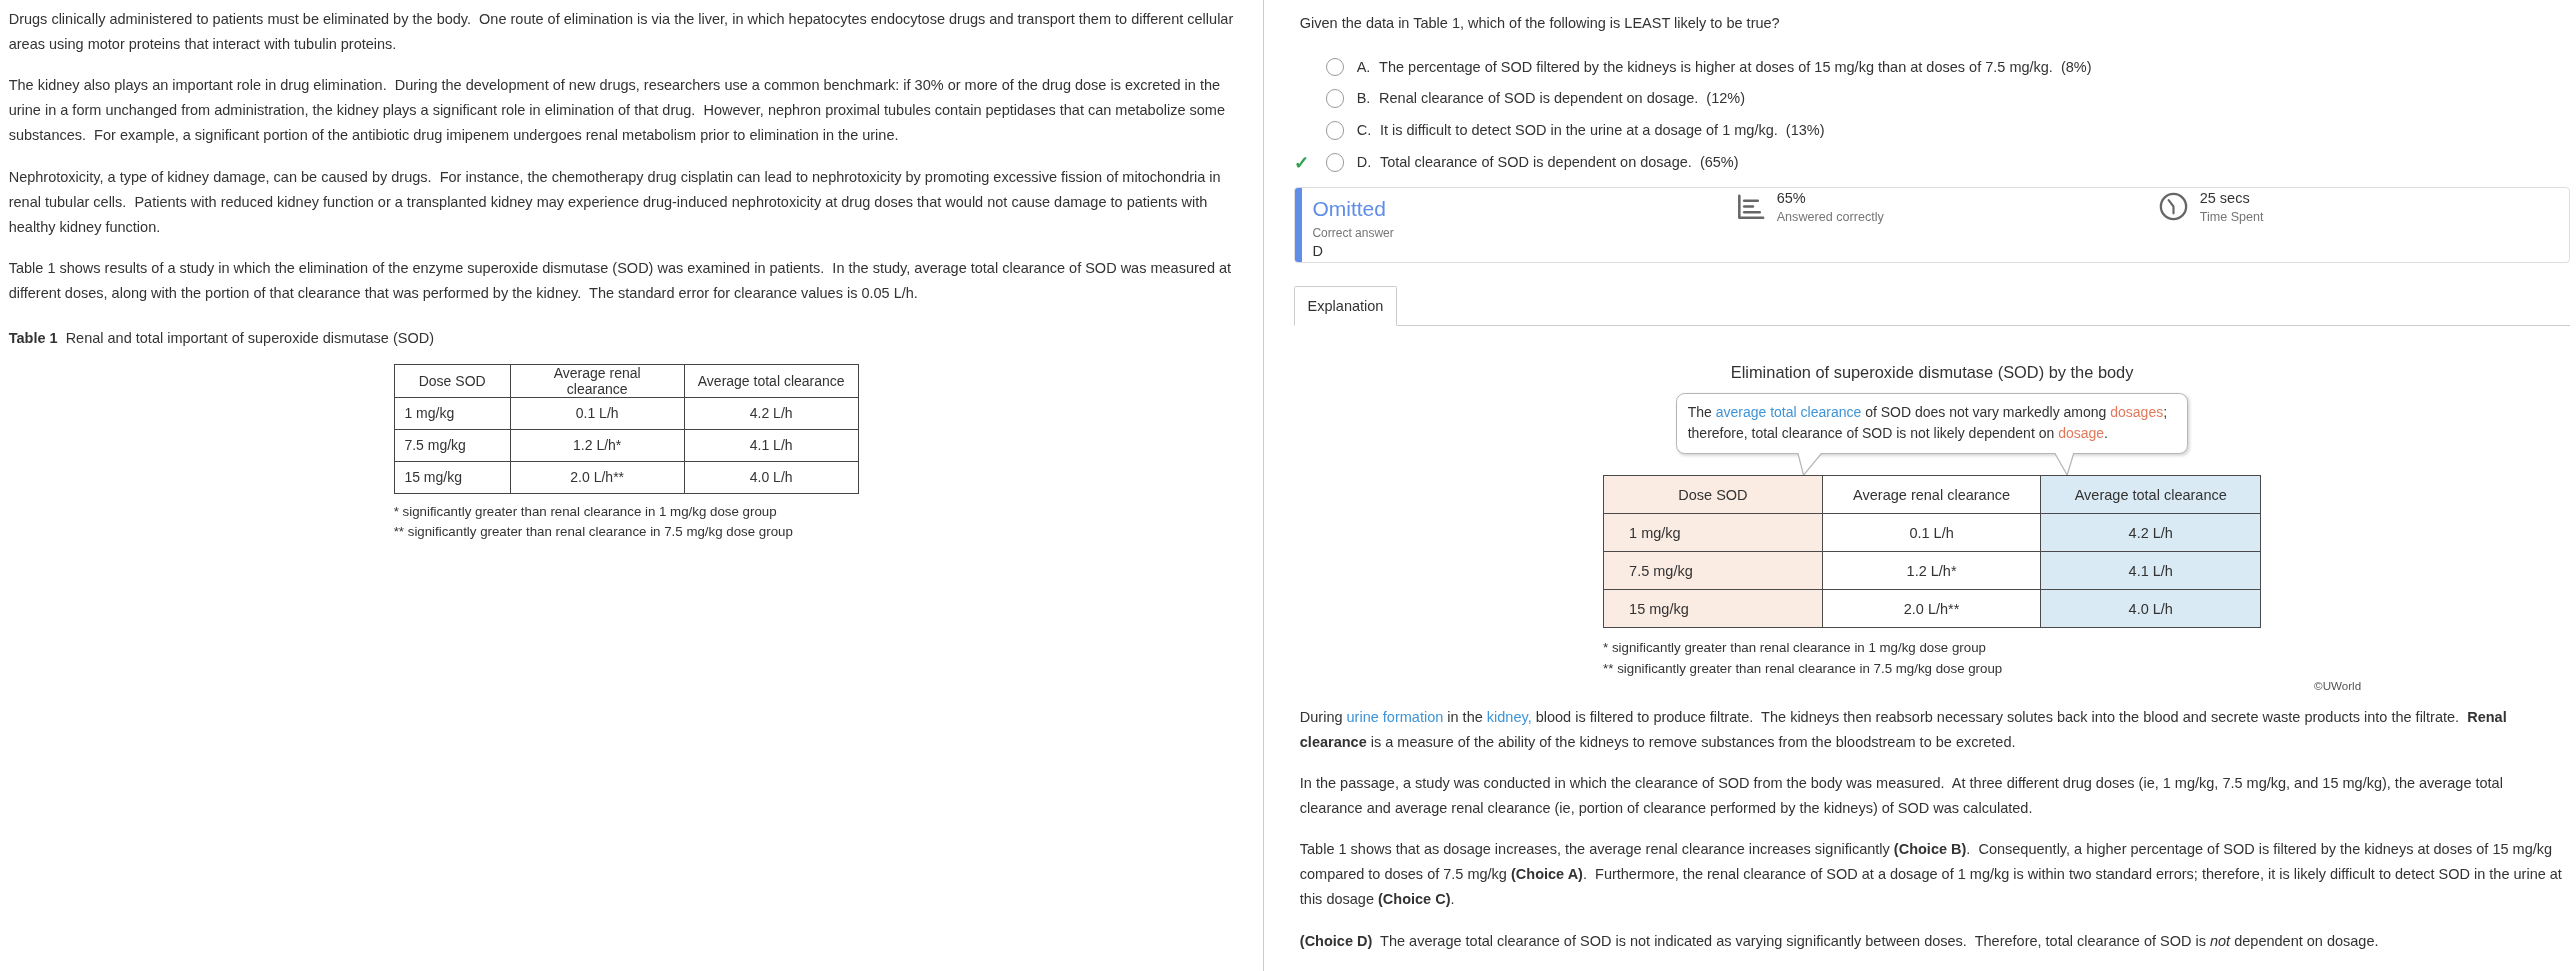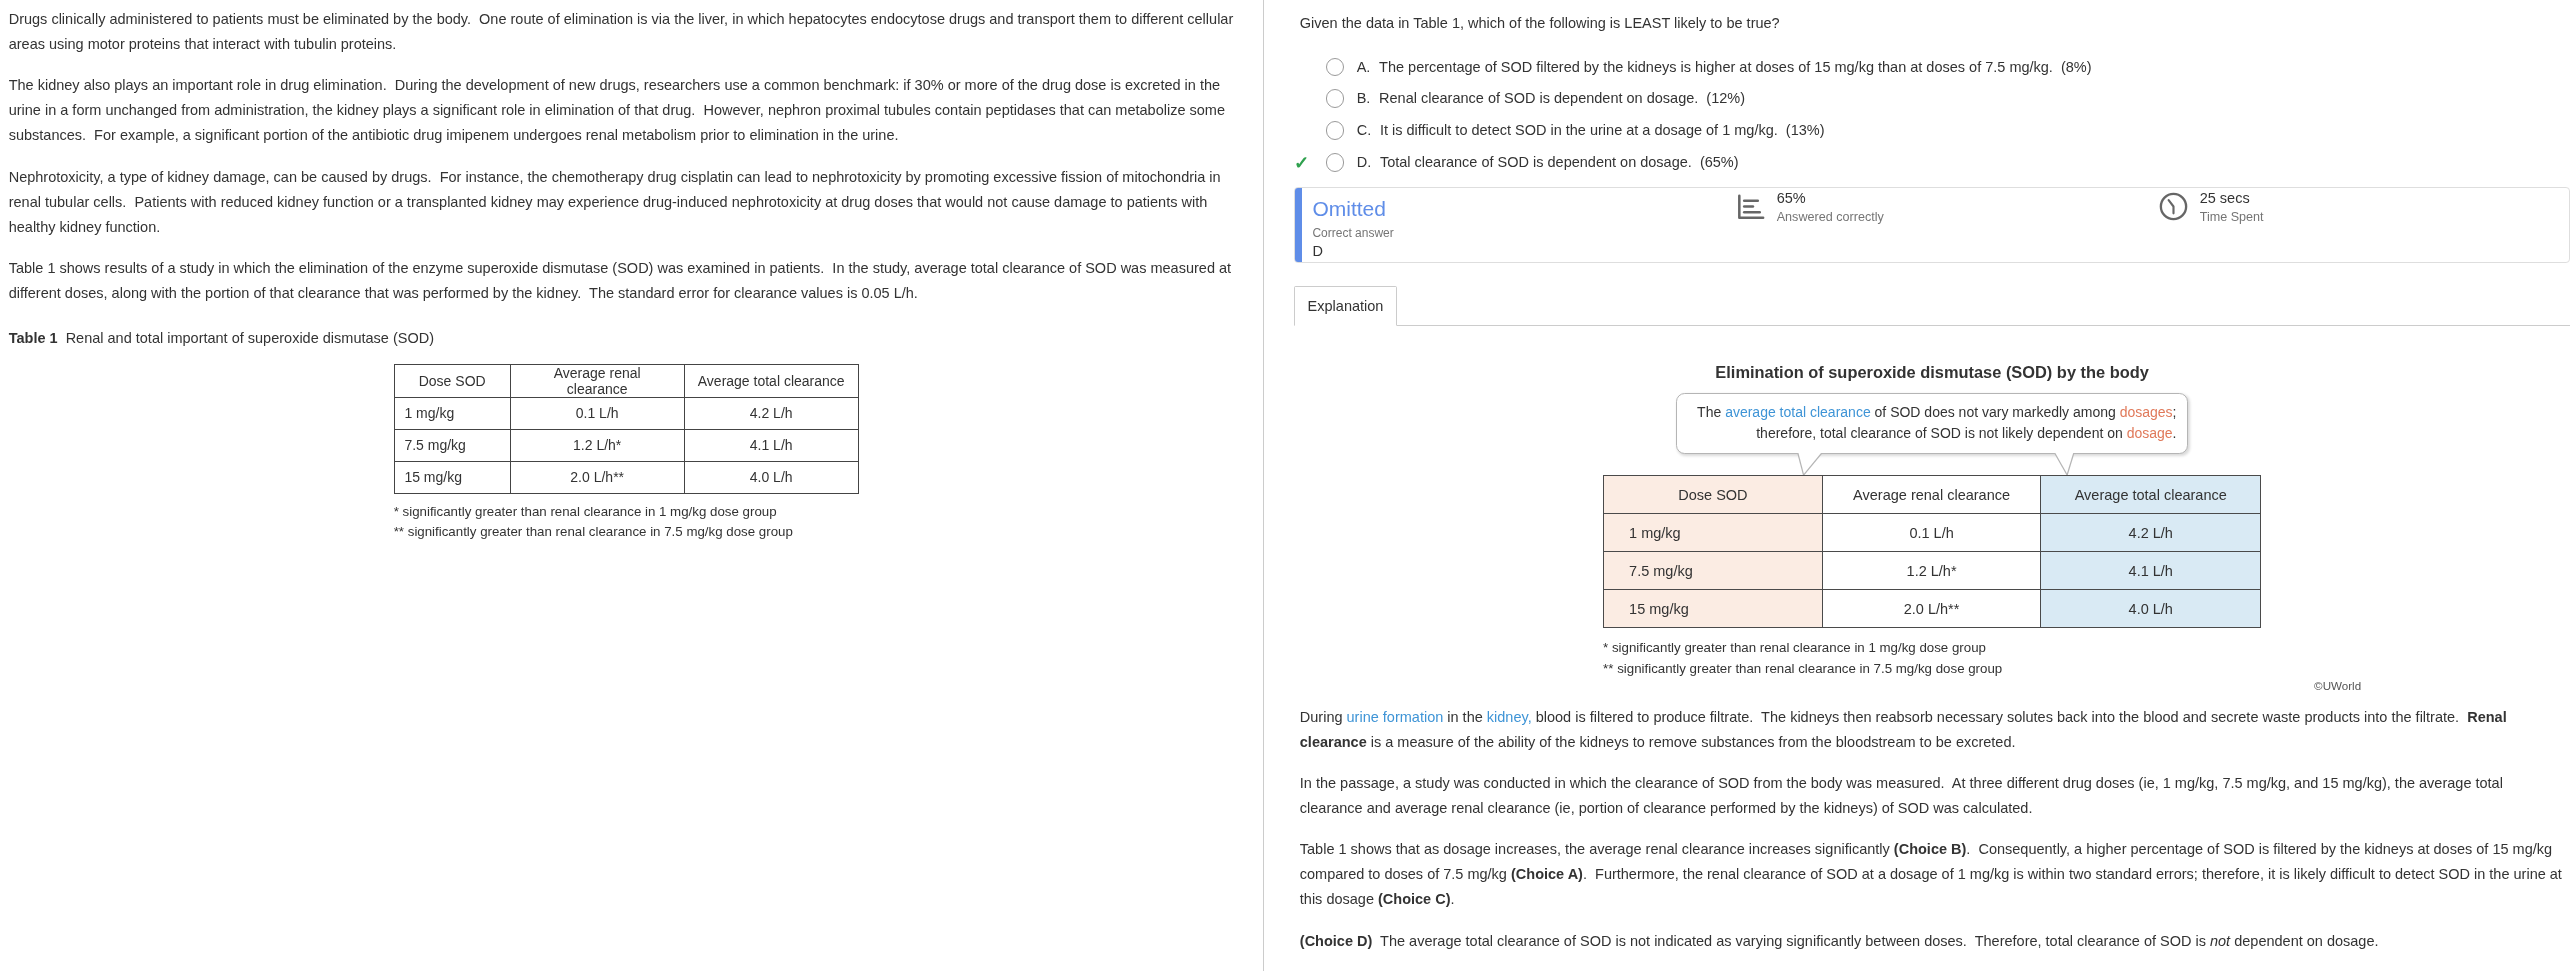--- a/index.html
+++ b/index.html
@@ -50,23 +50,23 @@
   .stat-mid{left:438px}
   .stat-time{left:861px}
   .stat-block .val{font-size:14.5px;color:#333}
   .stat-block .lbl{font-size:12.6px;color:#757575;margin-top:3.9px}
   .stat-icon{flex:none;margin-top:1px}
 
   .tabstrip{display:flex;border-bottom:1px solid #ccc;margin-top:23px}
   .tab{width:103px;height:40px;border:1px solid #ccc;border-bottom:1px solid #fff;margin-bottom:-1px;border-radius:1.9px 1.9px 0 0;background:#fff;display:flex;align-items:center;justify-content:center;font-size:14.5px;cursor:pointer}
 
   
-  .figtitle{margin-top:37px;text-align:center;font-size:16.4px;font-weight:bold}
+  .figtitle{margin-top:37px;text-align:center;font-size:16.4px;font-weight:normal}
   .callout-wrap{position:relative;width:512px;margin:10.6px auto 21px auto}
-  .callout{border:1px solid #b5b5b5;border-radius:8.7px;background:#fff;box-shadow:1.9px 1.9px 2.9px rgba(0,0,0,.15);padding:8.7px 10.6px;font-size:14px;line-height:21px;text-align:right}
+  .callout{border:1px solid #b5b5b5;border-radius:8.7px;background:#fff;box-shadow:1.9px 1.9px 2.9px rgba(0,0,0,.15);padding:8.7px 10.6px;font-size:14px;line-height:21px;text-align:left}
   .tails{position:absolute;left:0;top:100%;margin-top:-1.4px;pointer-events:none;display:block}
 
   .figtable{position:relative;width:658px;margin:0 auto}
   .etable{border-collapse:collapse;border:1.9px solid #4a4a4a;font-size:14.5px;width:658px}
   .etable th,.etable td{border:1px solid #4a4a4a;height:38px;font-weight:normal;text-align:center;padding:0 9.7px}
   .etable th{border-bottom:1.9px solid #4a4a4a}
   .etable .c-dose{background:var(--table_peach)}
   .etable .c-total{background:var(--table_blue)}
   .etable th:nth-child(1){width:219px}
   .etable th:nth-child(2){width:219px}

